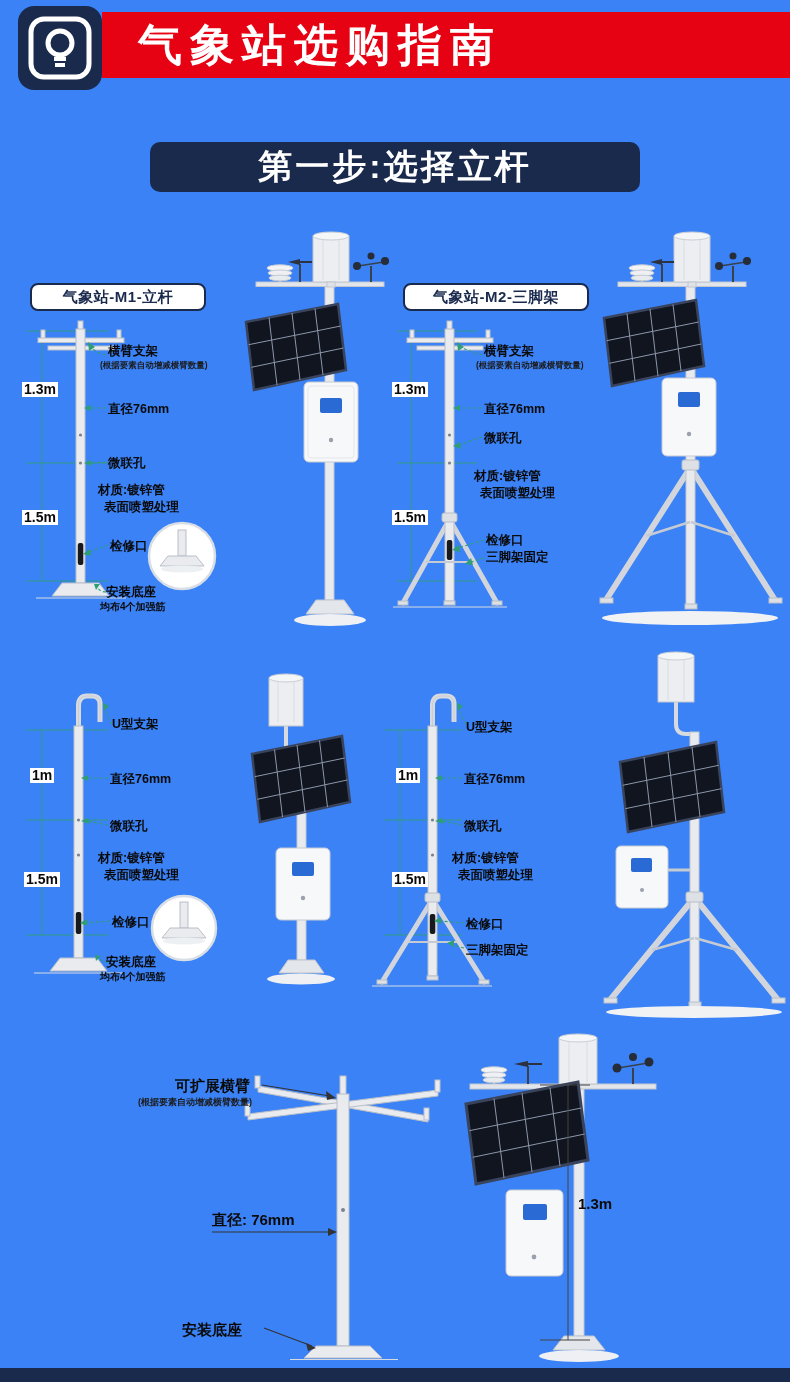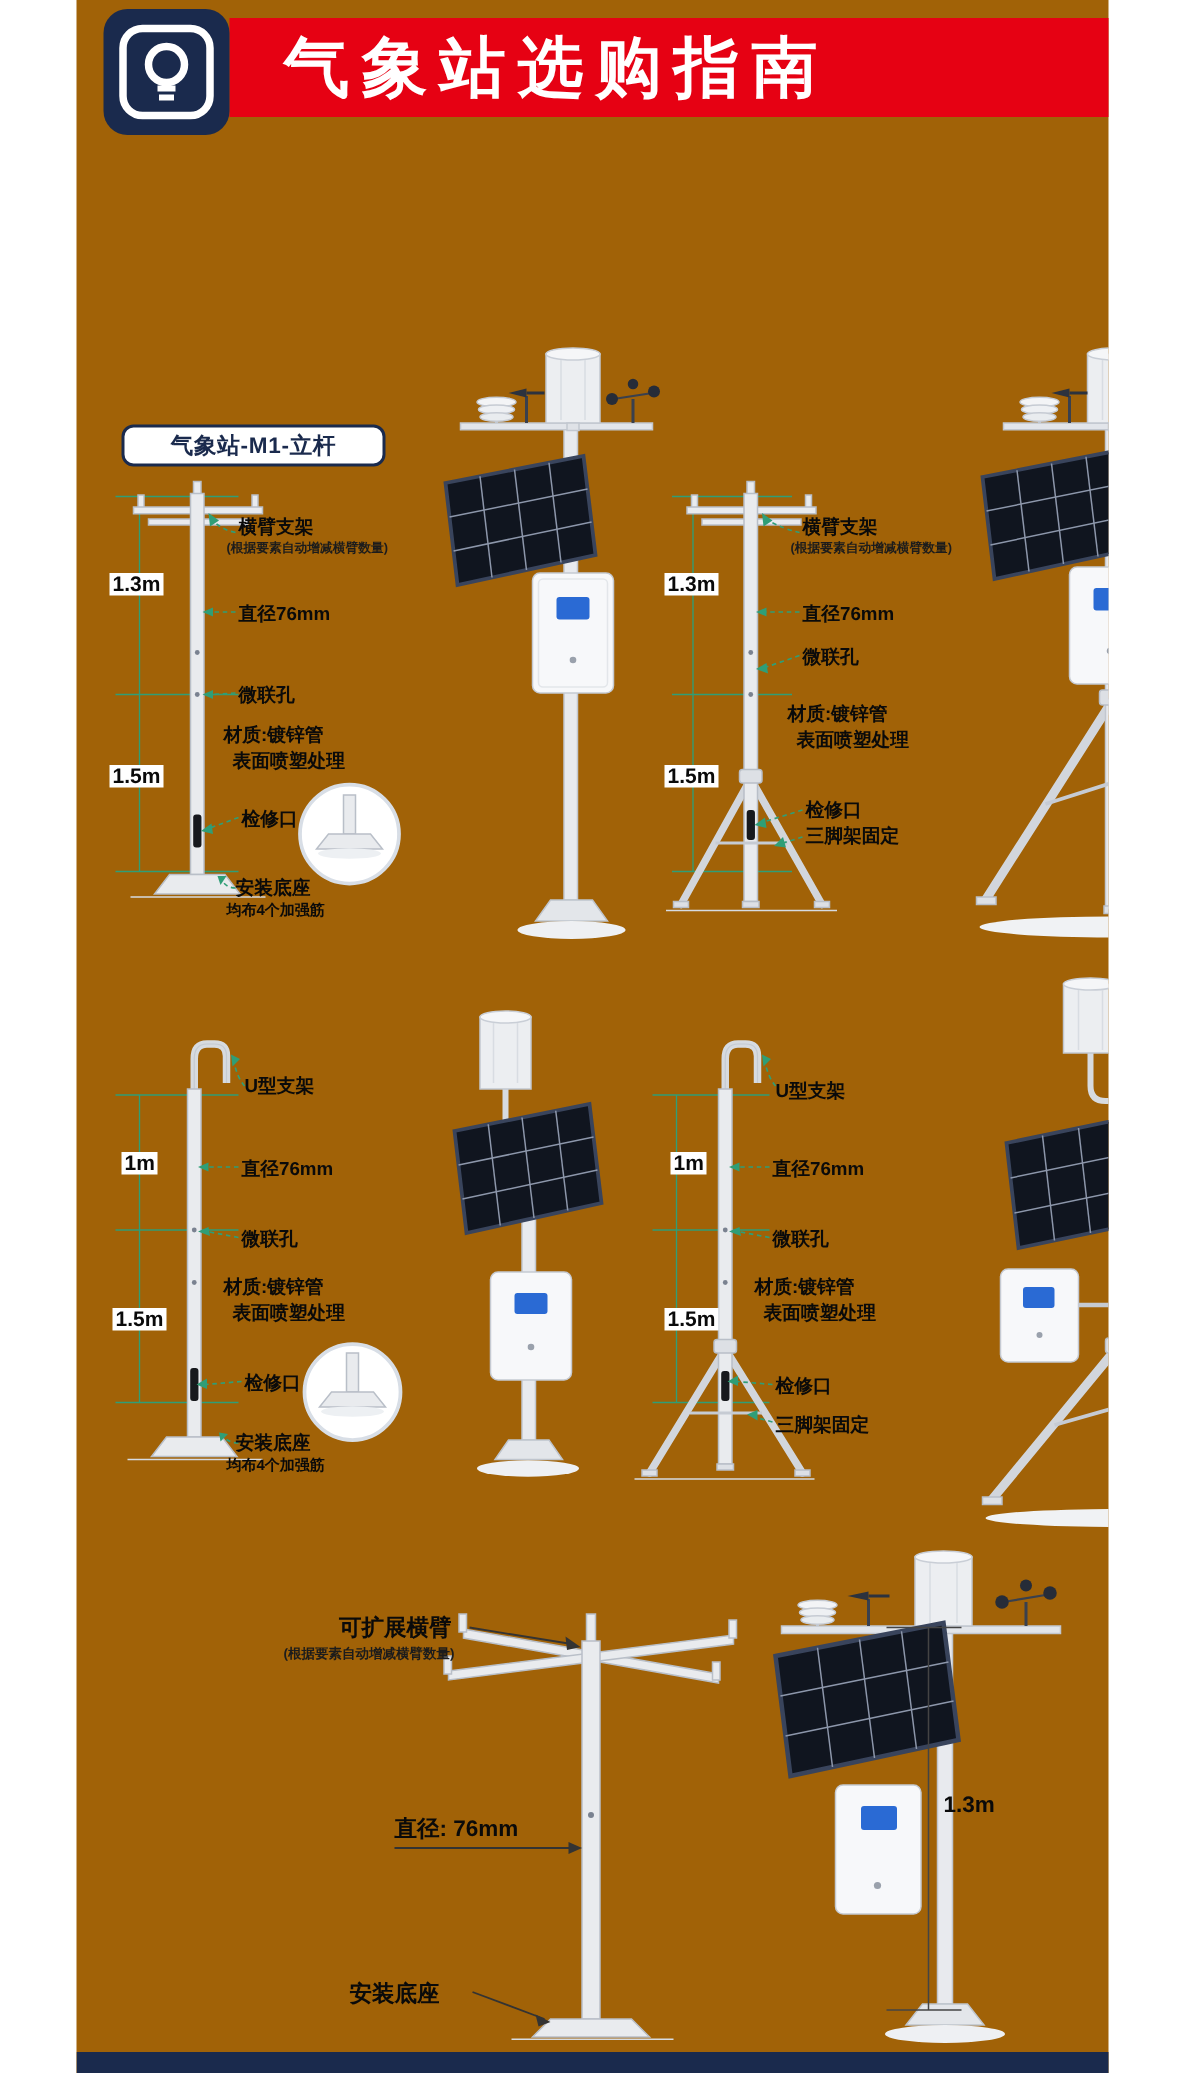--- a/index.html
+++ b/index.html
@@ -1,19 +1,19 @@
 <!DOCTYPE html>
 <html><head>
 <meta charset="utf-8">
 <style>
   :root{ --navy:#1a2a4d; --red:#e60113; --green:#2f9e77; }
   *{margin:0;padding:0;box-sizing:border-box}
   html,body{background:#fff}
   body{font-family:"Liberation Sans","DejaVu Sans",sans-serif;color:#111}
-  .page{position:relative;width:688px;height:1382px;margin:0 auto;background:#a16207;overflow:hidden}
+  .page{position:relative;width:790px;height:1382px;margin:0 auto;background:#3b82f6;overflow:hidden}
   .abs{position:absolute}
   .logo{position:absolute;left:18px;top:6px;width:84px;height:84px;background:var(--navy);border-radius:16px}
   .banner{position:absolute;left:102px;top:12px;width:688px;height:66px;background:var(--red);display:flex;align-items:center}
   .banner h1{color:#fff;font-size:44px;font-weight:bold;letter-spacing:8px;padding-left:36px;white-space:nowrap}
   .step{position:absolute;left:150px;top:142px;width:490px;height:50px;background:var(--navy);border-radius:10px;display:flex;align-items:center;justify-content:center}
   .step span{color:#fff;font-size:34px;font-weight:bold;letter-spacing:3px;white-space:nowrap}
   .sec-title{position:absolute;height:28px;background:#fff;border:2px solid var(--navy);border-radius:8px;display:flex;align-items:center;justify-content:center;color:var(--navy);font-size:15px;font-weight:bold;letter-spacing:.5px;white-space:nowrap}
   .ann{position:absolute;font-size:12.5px;font-weight:bold;color:#0a0a0a;white-space:nowrap;line-height:1.3}
   .ann-sub{position:absolute;font-size:8.5px;font-weight:bold;color:#1c1c1c;white-space:nowrap}
   .ann-sub2{position:absolute;font-size:10px;font-weight:bold;color:#0a0a0a;white-space:nowrap}
@@ -30,20 +30,23 @@
   </div>
   <div class="logo">
     <svg width="84" height="84" viewBox="0 0 84 84">
       <rect x="13" y="13" width="58" height="58" rx="13" fill="none" stroke="#fff" stroke-width="5"></rect>
       <circle cx="42" cy="37" r="12" fill="none" stroke="#fff" stroke-width="5"></circle>
       <line x1="36" y1="53" x2="48" y2="53" stroke="#fff" stroke-width="4"></line>
       <line x1="37" y1="59" x2="47" y2="59" stroke="#fff" stroke-width="4"></line>
     </svg>
   </div>
 
+  <div class="step">
+    <span>第一步:选择立杆</span>
+  </div>
 
   <div class="sec-title" style="left:30px;top:283px;width:176px">
     <span>气象站-M1-立杆</span>
   </div>
 
   <svg class="abs" style="left:10px;top:315px" width="230" height="320" viewBox="0 0 230 320">
     <g stroke="#2f9e77" stroke-width="0.9">
       <line x1="16" y1="16" x2="98" y2="16"></line>
         <line x1="16" y1="148" x2="98" y2="148"></line>
       <line x1="16" y1="266" x2="98" y2="266"></line>
@@ -137,20 +140,23 @@
     <g>
       <rect x="76" y="154" width="54" height="80" rx="5" fill="#f7f8fa" stroke="#c5cad2"></rect>
       <rect x="80" y="158" width="46" height="72" rx="3" fill="none" stroke="#e3e6ea"></rect>
       <rect x="92" y="170" width="22" height="15" rx="2" fill="#2a6ad4"></rect>
       <circle cx="103" cy="212" r="2.2" fill="#9aa1ac"></circle>
     </g>
     <polygon points="88,372 116,372 126,386 78,386" fill="#e3e6ea" stroke="#bfc5cd"></polygon>
     <ellipse cx="102" cy="392" rx="36" ry="6" fill="#eef0f3"></ellipse>
   </svg>
 
+  <div class="sec-title" style="left:403px;top:283px;width:186px">
+    <span>气象站-M2-三脚架</span>
+  </div>
 
   <svg class="abs" style="left:385px;top:315px" width="210" height="320" viewBox="0 0 210 320">
     <g stroke="#2f9e77" stroke-width="0.9">
       <line x1="12" y1="16" x2="92" y2="16"></line>
         <line x1="12" y1="148" x2="92" y2="148"></line>
       <line x1="12" y1="266" x2="92" y2="266"></line>
         <line x1="26" y1="16" x2="26" y2="266"></line>
     </g>
     <g stroke="#d2d6dc" stroke-width="5" stroke-linecap="round" fill="none">
       <line x1="64" y1="205" x2="18" y2="288"></line>

